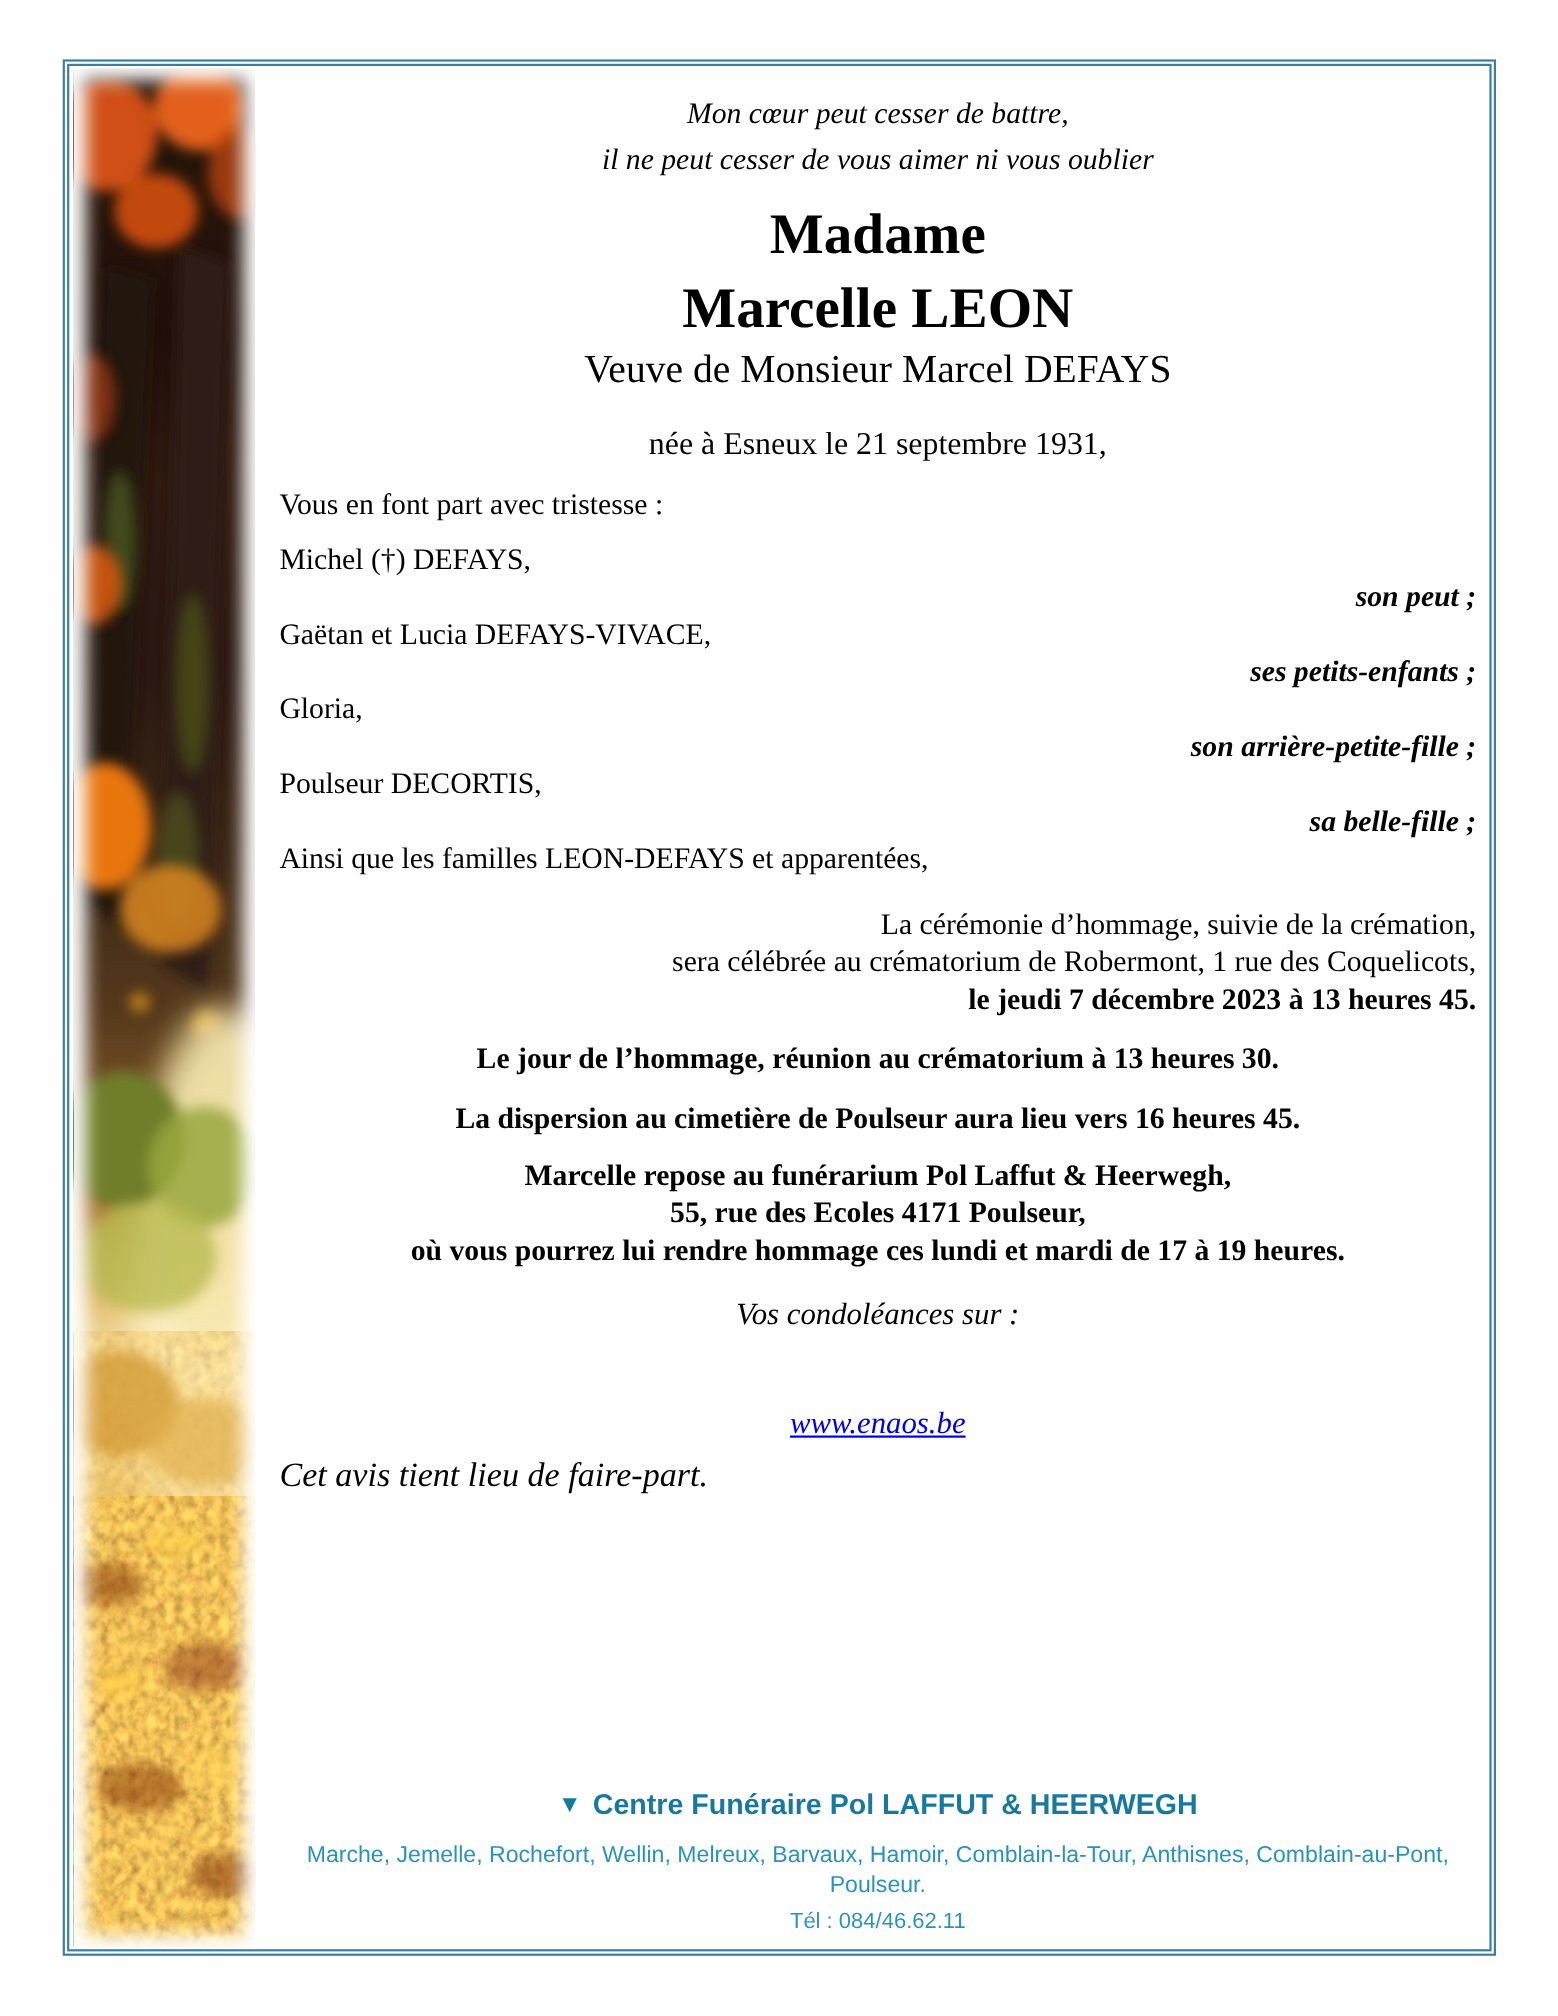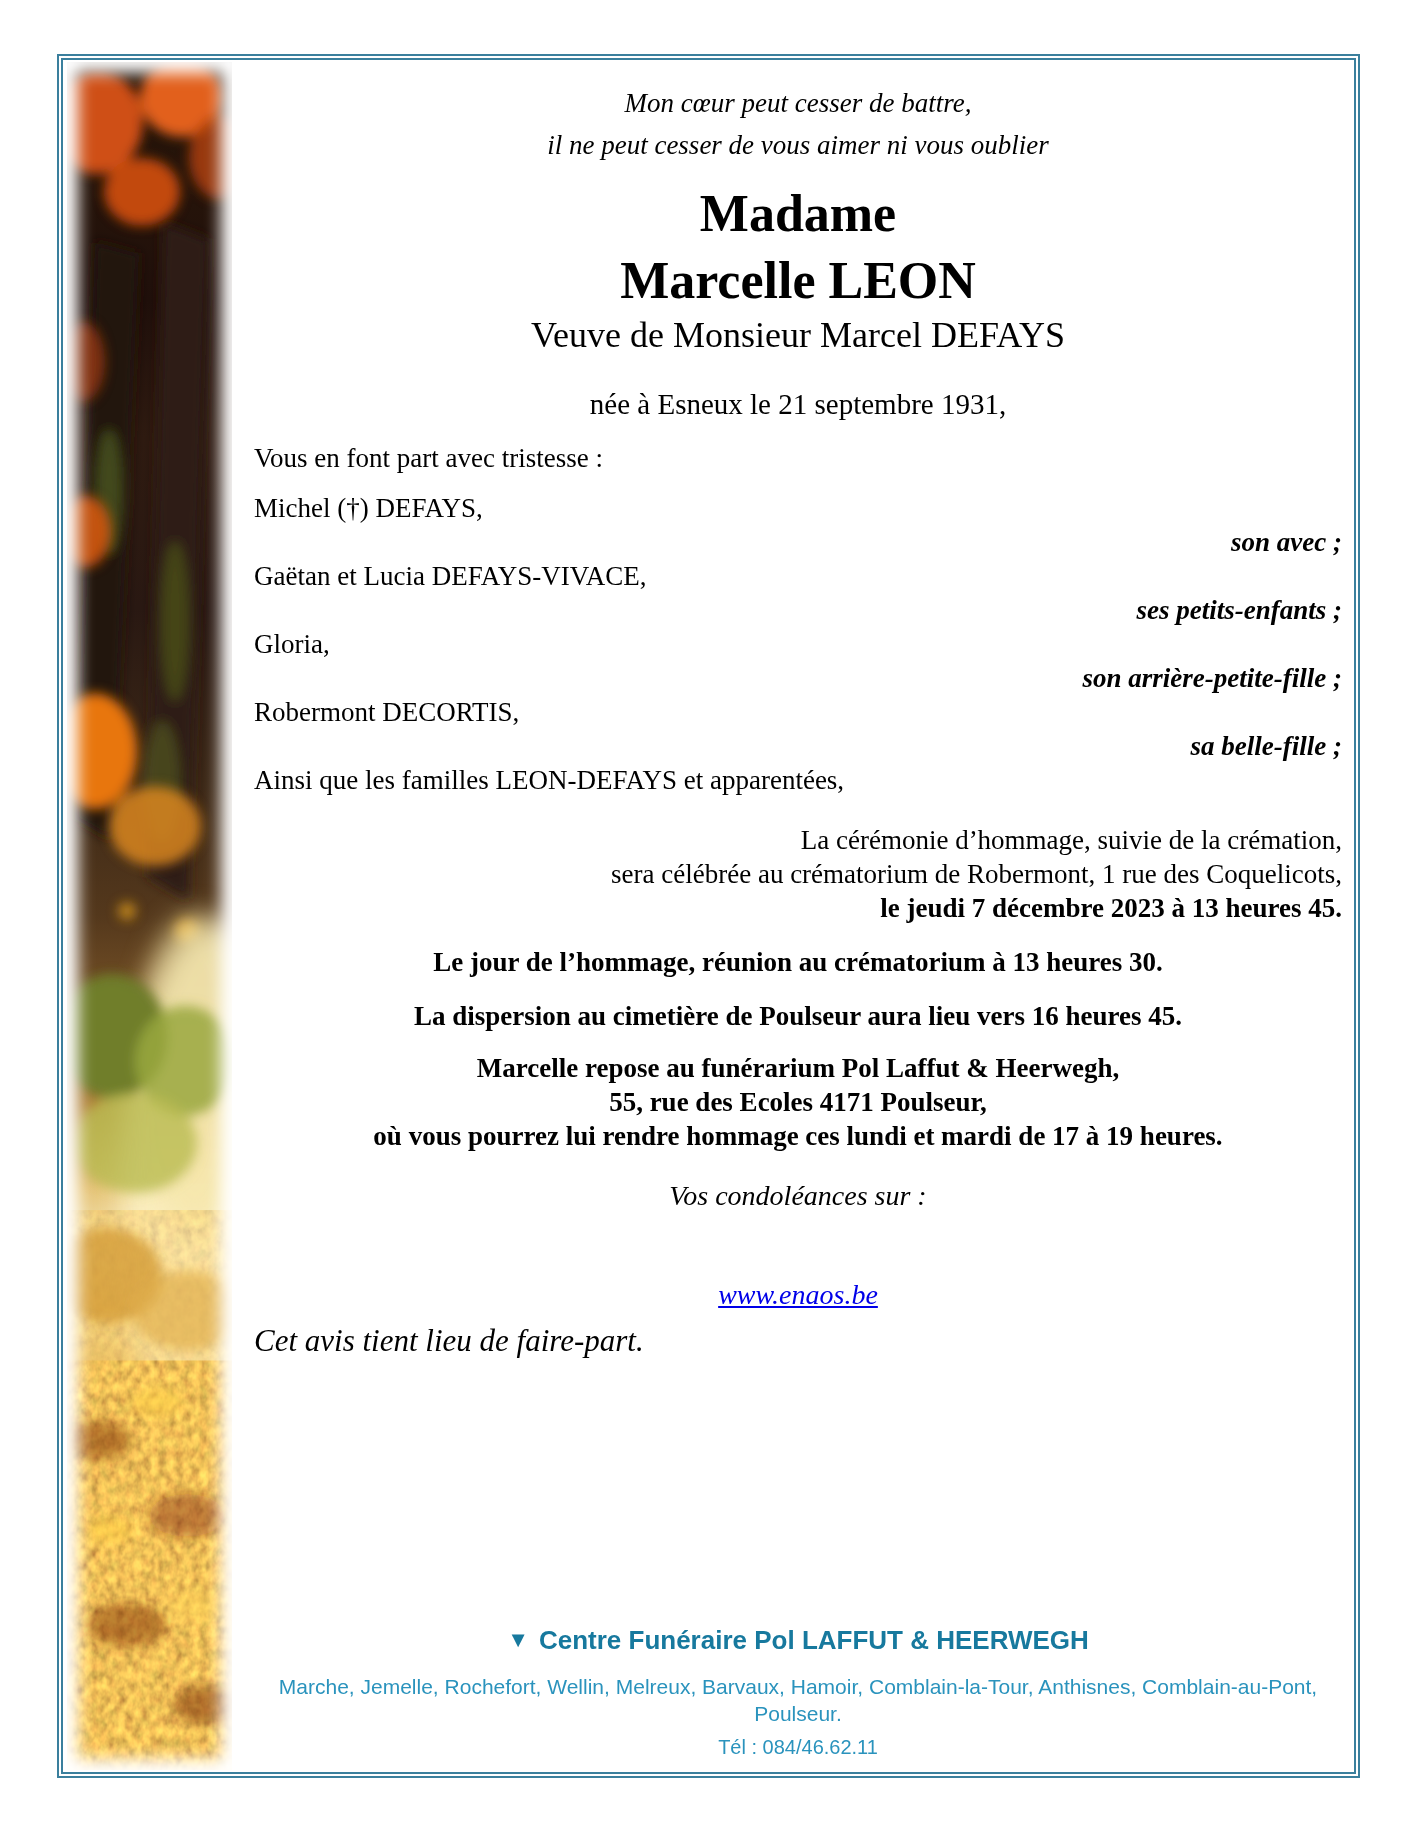--- a/index.html
+++ b/index.html
@@ -152,26 +152,26 @@
     <p class="veuve">Veuve de Monsieur Marcel DEFAYS</p>
 
     <p class="dates">
       <span>née à Esneux le 21 septembre 1931,</span><br>
     </p>
 
     <p class="intro">Vous en font part avec tristesse :</p>
 
     <div class="relatives">
       <p class="rel-names">Michel (†) DEFAYS,</p>
-      <p class="rel-relation">son avec ;</p>
+      <p class="rel-relation">son peut ;</p>
       <p class="rel-names">Gaëtan et Lucia DEFAYS-VIVACE,</p>
       <p class="rel-relation">ses petits-enfants ;</p>
       <p class="rel-names">Gloria,</p>
       <p class="rel-relation">son arrière-petite-fille ;</p>
-      <p class="rel-names">Robermont DECORTIS,</p>
+      <p class="rel-names">Poulseur DECORTIS,</p>
       <p class="rel-relation">sa belle-fille ;</p>
       <p class="families">Ainsi que les familles LEON-DEFAYS et apparentées,</p>
     </div>
 
     <p class="ceremony">
       <span>La cérémonie d’hommage, suivie de la crémation,</span><br>
       <span>sera célébrée au crématorium de Robermont, 1 rue des Coquelicots,</span><br>
       <span class="strong">le jeudi 7 décembre 2023 à 13 heures 45.</span>
     </p>
 

